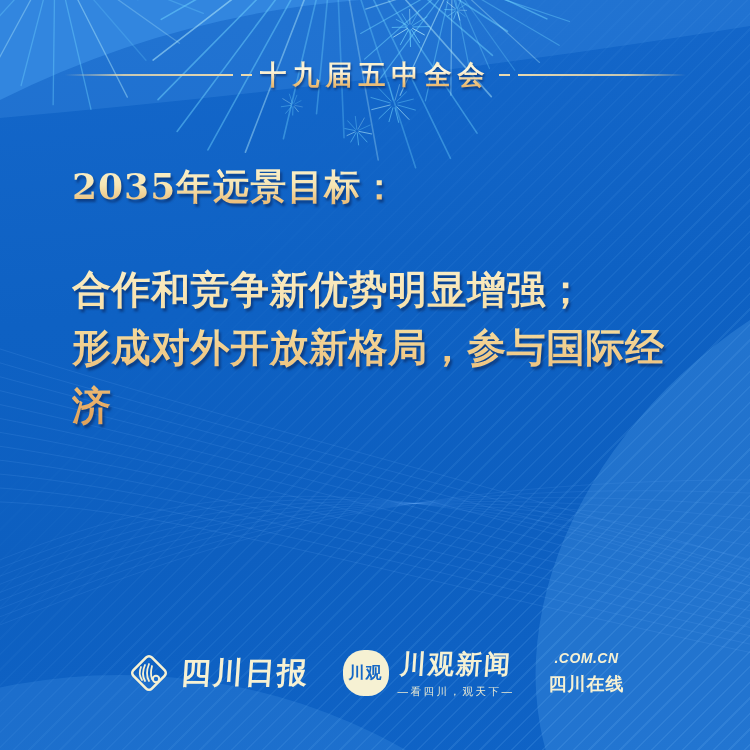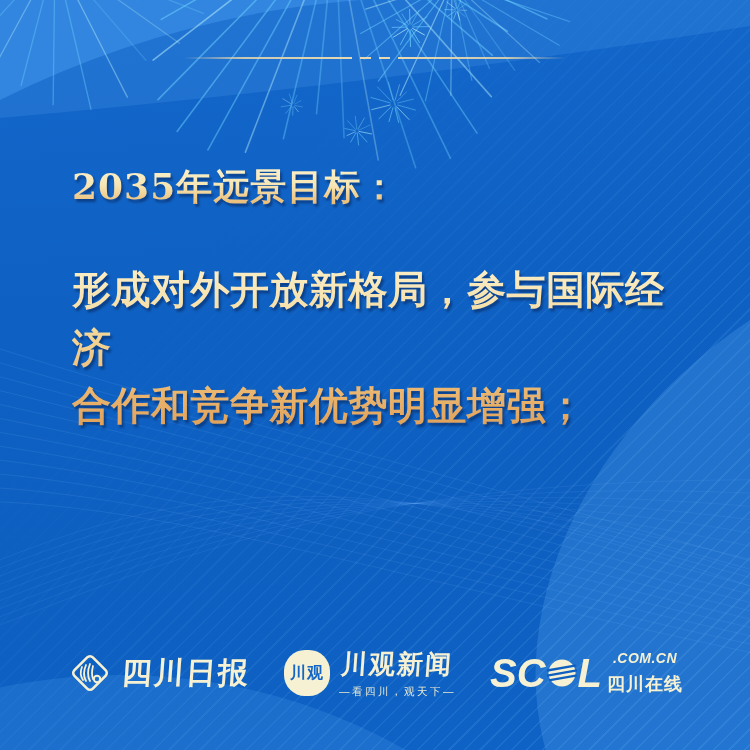--- a/index.html
+++ b/index.html
@@ -256,28 +256,29 @@
       <line x1="291.29592823581487" y1="103.95303322760124" x2="282.8034740548706" y2="98.73534373210077" stroke="#bdf4ff" stroke-width="1" stroke-linecap="round" opacity="0.35125782255735166"></line>
       <line x1="292.3675825634215" y1="103.10262070583886" x2="289.36957179989827" y2="94.1079864383903" stroke="#6fd4ff" stroke-width="1" stroke-linecap="round" opacity="0.3258655642120613"></line>
       <line x1="293.73515203814003" y1="103.14001304283644" x2="296.85703138112814" y2="95.24143620628564" stroke="#6fd4ff" stroke-width="1" stroke-linecap="round" opacity="0.2967264644620186"></line>
       <line x1="294.7587357039081" y1="104.04771394854332" x2="301.0707244162714" y2="100.63002088961524" stroke="#6fd4ff" stroke-width="1" stroke-linecap="round" opacity="0.2648718273601826"></line>
       <line x1="294.9593873876474" y1="105.40100008120734" x2="302.3192534436471" y2="106.90723968688052" stroke="#bdf4ff" stroke-width="1" stroke-linecap="round" opacity="0.23142906647219116"></line>
     </svg>
 
   <div class="banner">
     <span class="gline left"></span>
     <span class="gdash"></span>
+    <h1>十九届五中全会</h1>
     <span class="gdash"></span>
     <span class="gline right"></span>
   </div>
 
   <h2 class="heading">2035年远景目标：</h2>
   <div class="body-text">
+    <div>合作和竞争新优势明显增强；</div>
     <div>形成对外开放新格局，参与国际经济</div>
-    <div>合作和竞争新优势明显增强；</div>
   </div>
 
   <div class="footer">
 
     <div class="logo-group">
       <svg width="46" height="46" viewBox="0 0 46 46">
         <rect x="10" y="10" width="26" height="26" rx="4" fill="none" stroke="#f6f1d3" stroke-width="2.6" transform="rotate(45 23 23)"></rect>
         <g fill="none" stroke="#f6f1d3" stroke-width="1.8" stroke-linecap="round">
           <path d="M15 17 q-3 7 1 13"></path>
           <path d="M19 15 q-4 9 0 16"></path>
@@ -291,32 +292,20 @@
 
     <div class="logo-group">
       <div class="cg-icon">川观</div>
       <div class="cg-col">
         <span class="cg-name">川观新闻</span>
         <span class="cg-tagline">—看四川，观天下—</span>
       </div>
     </div>
 
     <div class="scol">
-      <div class="scol-letters">
-        <span>SC</span>
-        <svg width="30" height="30" viewBox="0 0 30 30" style="margin:0 1px;">
-          <circle cx="15" cy="15" r="13.5" fill="#f6f1d3"></circle>
-          <g stroke="#0d5fc0" stroke-width="2.4" stroke-linecap="round" transform="rotate(-10 15 15)">
-            <line x1="1" y1="10" x2="29" y2="10"></line>
-            <line x1="0" y1="15" x2="30" y2="15"></line>
-            <line x1="2" y1="20" x2="28" y2="20"></line>
-          </g>
-        </svg>
-        <span>L</span>
-      </div>
       <div class="scol-col">
         <span class="scol-domain">.COM.CN</span>
         <span class="scol-site">四川在线</span>
       </div>
     </div>
 
   </div>
 </div>
 
 </body></html>

